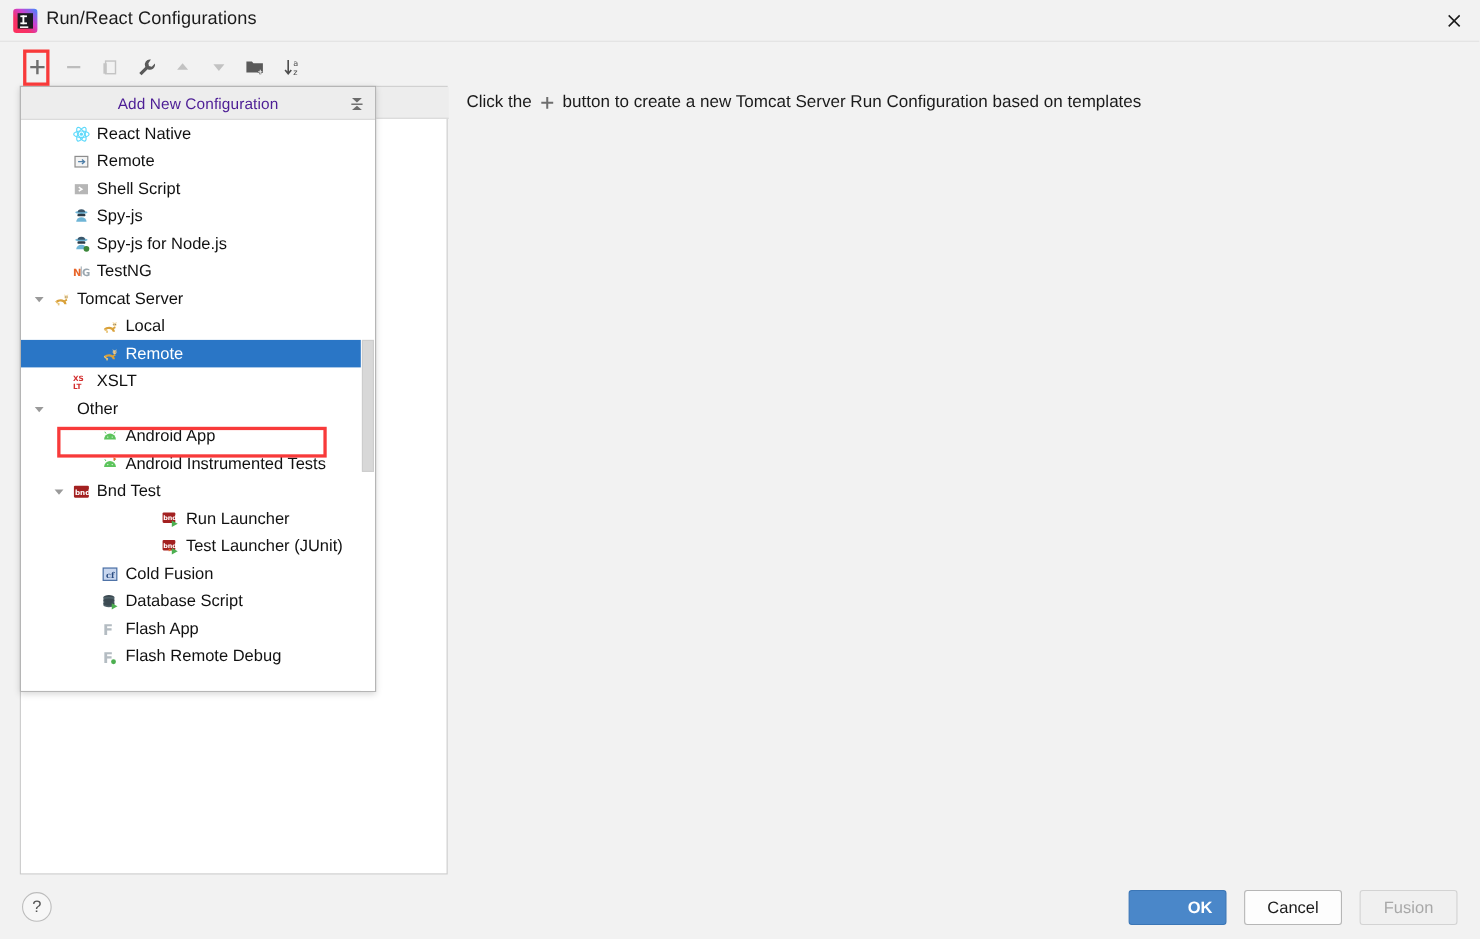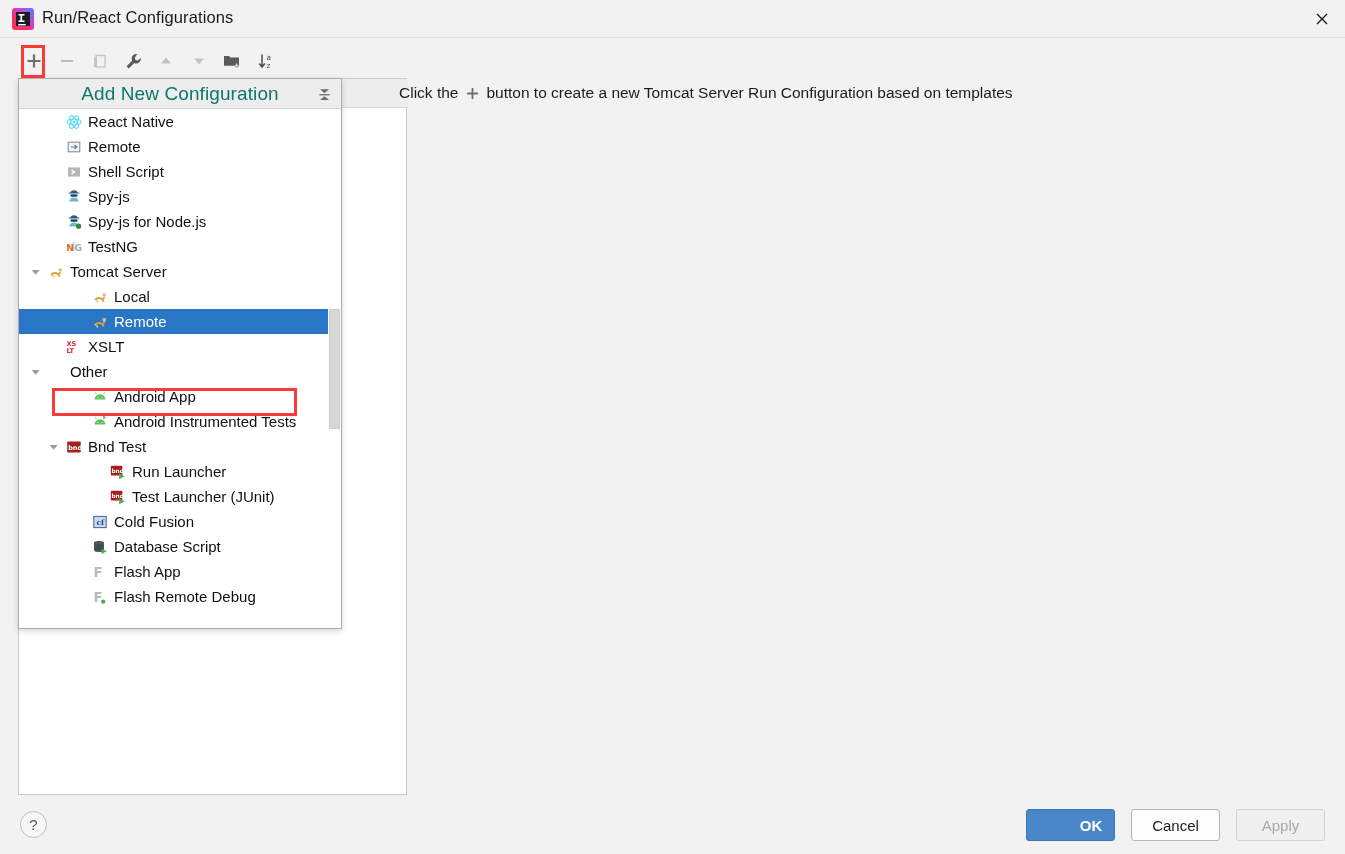--- a/index.html
+++ b/index.html
@@ -75,21 +75,21 @@
   }
   .left-panel-head {
     position: absolute; left: 0; top: 0;
     width: 389px; height: 29px;
     background: #ededed;
     border-bottom: 1px solid #d8d8d8;
   }
 
   
   .right-hint {
-    position: absolute; left: 399px; top: 84px;
+    position: absolute; left: 424px; top: 84px;
     font-size: 15.5px; color: #1b1b1b;
     white-space: nowrap;
     display: flex; align-items: flex-end;
   }
   .inline-plus {
     display: inline-flex; align-items: center; justify-content: center;
     width: 20px; height: 18px; margin: 0 4px;
   }
 
   
@@ -104,21 +104,21 @@
     overflow: hidden;
   }
   .popup-header {
     position: relative;
     height: 30px;
     background: #ededed;
     border-bottom: 1px solid #d4d4d4;
     display: flex; align-items: center; justify-content: center;
   }
   .popup-header-title {
-    font-size: 19px; color: #0f766e;
+    font-size: 14px; color: #4c1d95;
     letter-spacing: 0.1px;
   }
   .popup-collapse-icon {
     position: absolute; right: 7px; top: 5px;
     width: 20px; height: 20px;
     display: flex; align-items: center; justify-content: center;
   }
 
   .popup-list {
     position: relative;
@@ -145,21 +145,21 @@
     display: flex; align-items: center; justify-content: center;
     flex: 0 0 22px;
     margin-right: 3px;
   }
   .row-label { line-height: 25px; }
 
   
   .ind-0 { padding-left: 8px; }
   .ind-1 { padding-left: 26px; }
   .ind-2 { padding-left: 52px; }
-  .ind-3 { padding-left: 70px; }
+  .ind-3 { padding-left: 107px; }
 
   
   .popup-scroll-track {
     position: absolute; right: 0px; top: 31px;
     width: 13px; height: 519px;
     background: #ffffff;
     z-index: 5;
   }
   .popup-scroll-thumb {
     position: absolute; right: 1px;
@@ -578,15 +578,15 @@
     </div>
 
     <div class="annot-local"></div>
   </div>
 
   <div class="help-btn">
     <span>?</span>
   </div>
   <div class="btn btn-ok">OK</div>
   <div class="btn btn-cancel">Cancel</div>
-  <div class="btn btn-apply">Apply</div>
+  <div class="btn btn-apply">Fusion</div>
 
 </div>
 
 </body></html>

